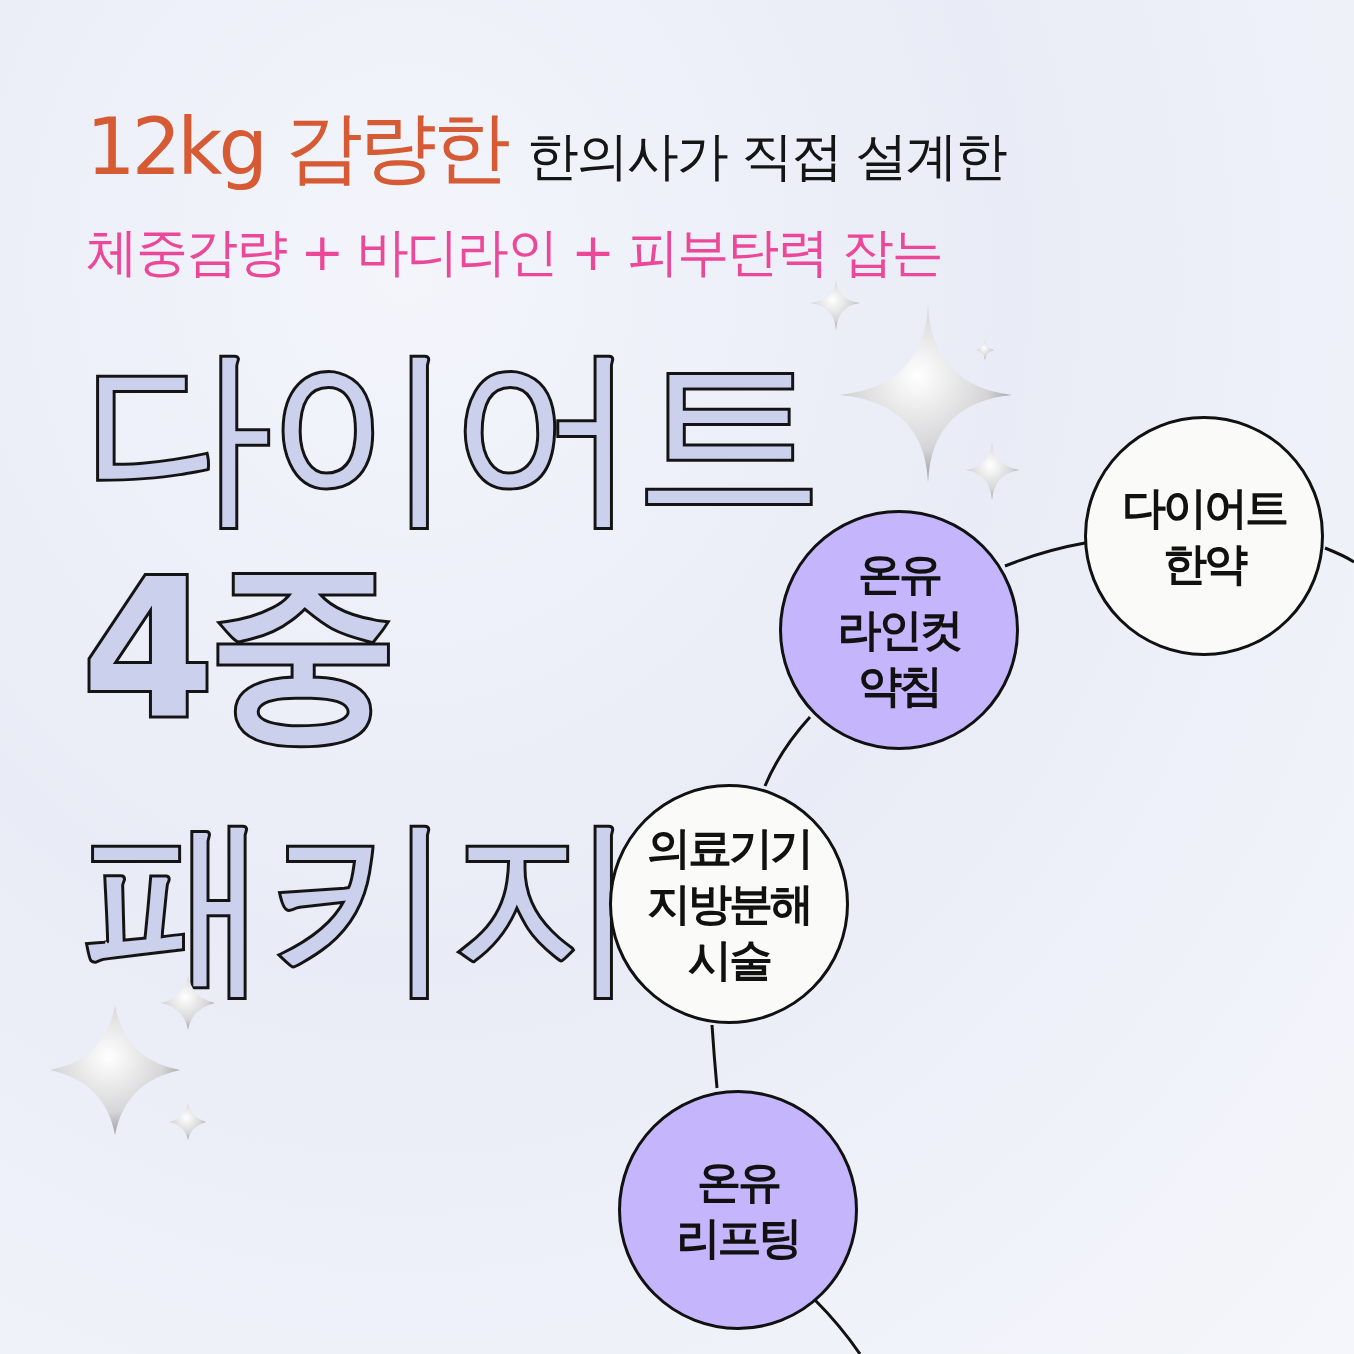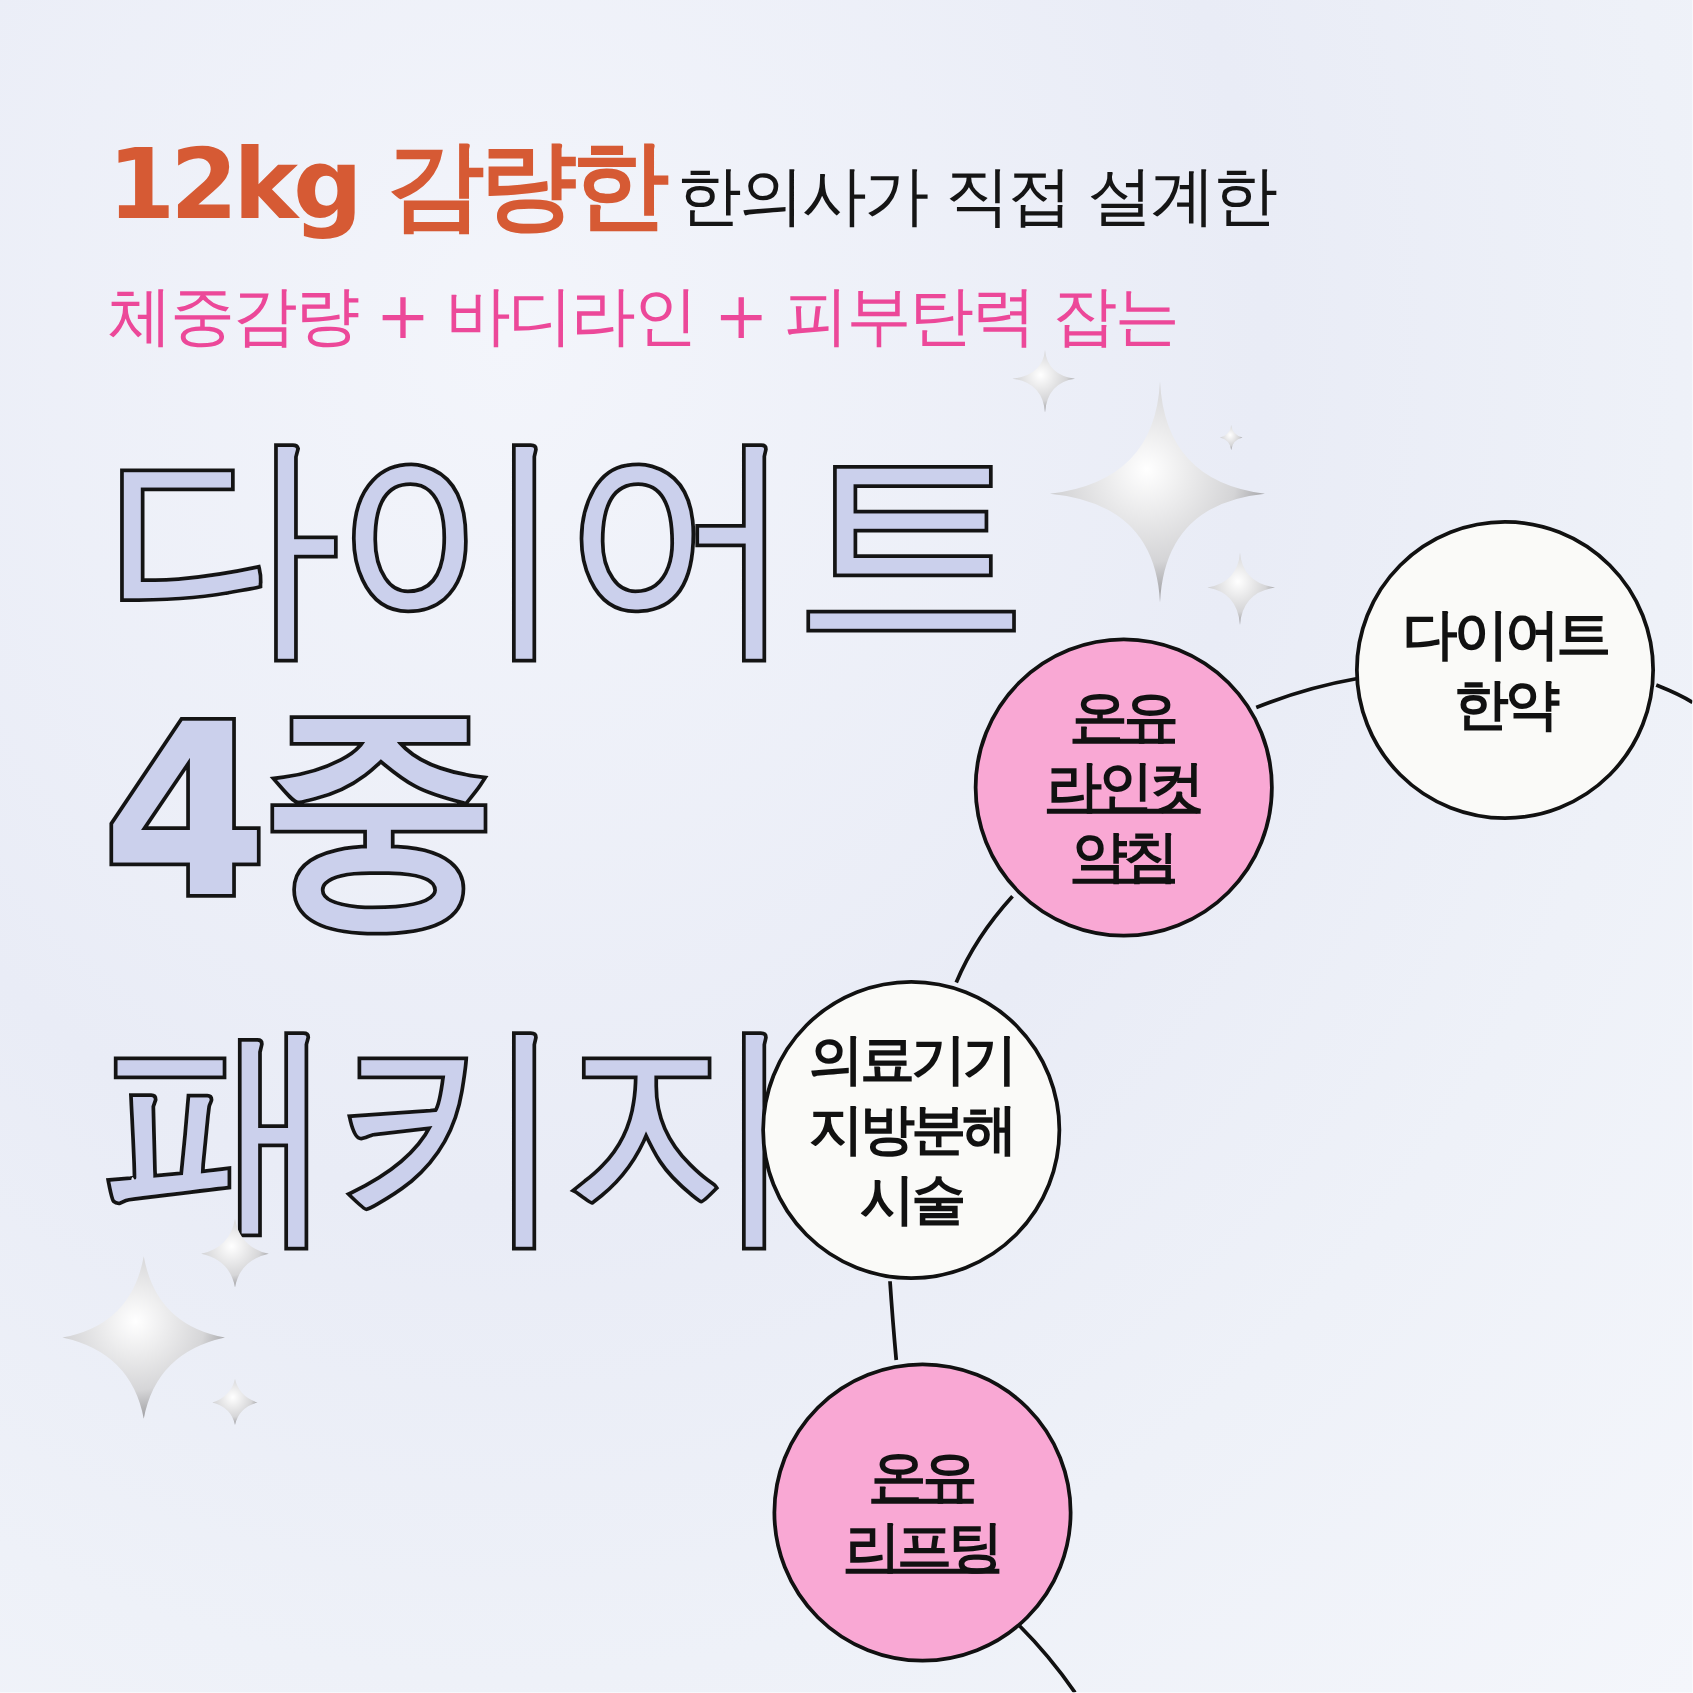--- a/index.html
+++ b/index.html
@@ -2,40 +2,40 @@
 <html><head>
 <meta charset="utf-8">
 <style>
   html, body { margin: 0; padding: 0; }
   body {
     width: 1354px; height: 1354px; overflow: hidden; position: relative;
     background: radial-gradient(ellipse at 30% 20%, #f3f5fb 0%, #e9ecf6 45%, #eef1f8 70%, #f4f6fb 100%);
     font-family: "DejaVu Sans", "Liberation Sans", sans-serif;
   }
   .headline1 { position: absolute; left: 86px; top: 96px; white-space: nowrap; }
-  .headline1 .accent { color: #d65a34; font-size: 78px; font-weight: bold; letter-spacing: -4px; vertical-align: baseline; }
-  .headline1 .rest { color: #151515; font-size: 52px; letter-spacing: -2px; margin-left: 10px; }
+  .headline1 .accent { color: #d65a34; font-size: 78px; font-weight: normal; letter-spacing: -4px; vertical-align: baseline; }
+  .headline1 .rest { color: #151515; font-size: 52px; letter-spacing: -2px; margin-left: 20px; }
   .headline2 { position: absolute; left: 86px; top: 218px; color: #ec4899; font-size: 52px; letter-spacing: -2px; white-space: nowrap; }
   .big {
     position: absolute; left: 82px; color: #cbd0ec; font-size: 190px; line-height: 1;
     -webkit-text-stroke: 6px #141414; paint-order: stroke fill; letter-spacing: -6px; white-space: nowrap;
     font-family: "DejaVu Sans", sans-serif;
   }
   .big.l1 { top: 340px; }
   .big.l2 { top: 555px; font-weight: bold; }
   .big.l3 { top: 810px; }
   svg.lines { position: absolute; left: 0; top: 0; }
   .node {
     position: absolute; width: 240px; height: 240px; border-radius: 50%;
     border: 3px solid #111; box-sizing: border-box;
     display: flex; align-items: center; justify-content: center; flex-direction: column;
     text-align: center; font-weight: bold; font-size: 44px; line-height: 56px; color: #111; letter-spacing: -3px;
   }
   .node.white { background: #fafaf8; }
-  .node.lav { background: #f9a8d4; text-decoration: underline; }
+  .node.lav { background: #c4b5fd; }
   .node span { display: block; }
   .sparkle { position: absolute; }
 </style>
 </head>
 <body>
 
 <div class="headline1">
   <span class="accent">12kg 감량한</span><span class="rest">한의사가 직접 설계한</span>
 </div>
 <div class="headline2">체중감량 + 바디라인 + 피부탄력 잡는</div>

